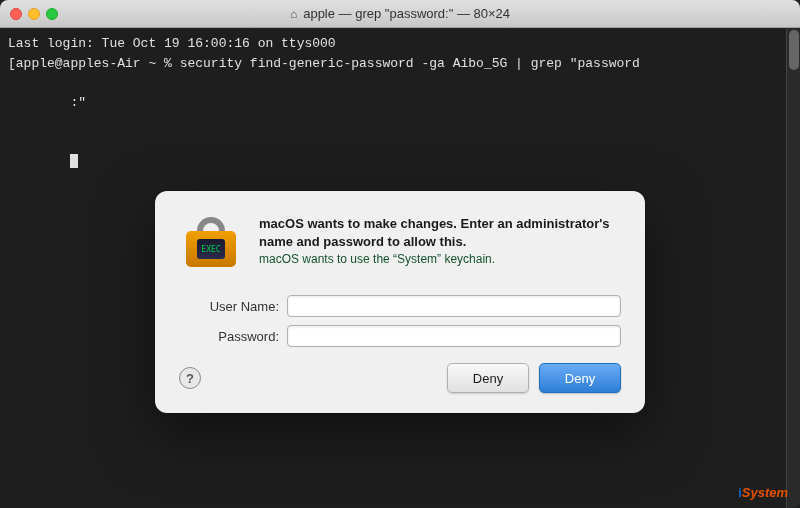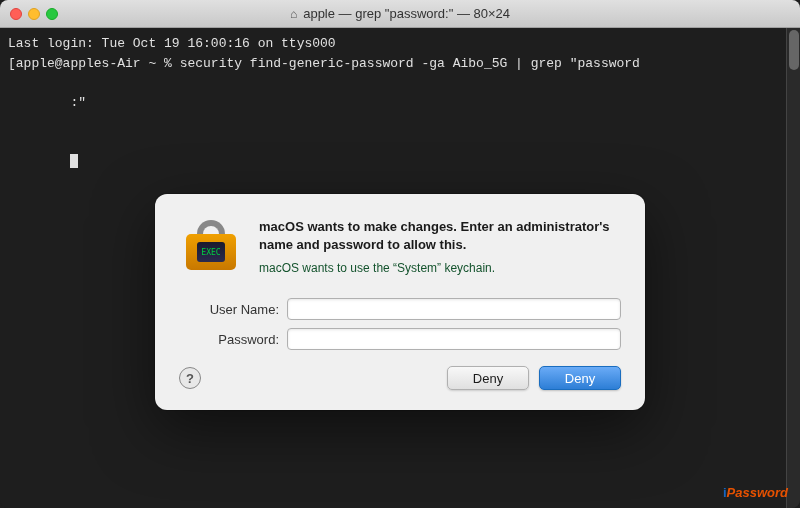--- a/index.html
+++ b/index.html
@@ -166,21 +166,20 @@
 
     .dialog-text-section {
       flex: 1;
     }
 
     .dialog-title {
       font-size: 13px;
       font-weight: 700;
       color: #1a1a1a;
       line-height: 1.4;
-      margin-bottom: 6px;
     }
 
     .dialog-subtitle {
       font-size: 12px;
       color: #14532d;
       line-height: 1.4;
     }
 
     
     .form-section {
@@ -242,21 +241,21 @@
       gap: 10px;
     }
 
     .btn {
       min-width: 82px;
       height: 24px;
       border-radius: 5px;
       font-size: 13px;
       cursor: pointer;
       border: none;
-      padding: 8px 16px;
+      padding: 14px 16px;
       font-family: inherit;
       display: flex;
       align-items: center;
       justify-content: center;
     }
 
     .btn-deny {
       background: linear-gradient(to bottom, #f8f8f8, #e0e0e0);
       border: 1px solid #b0b0b0;
       color: #1a1a1a;
@@ -372,17 +371,17 @@
           <div class="action-buttons">
             <button class="btn btn-deny">Deny</button>
             <button class="btn btn-allow">Deny</button>
           </div>
         </div>
 
       </div>
     </div>
 
     <div class="watermark">
-      <span class="watermark-i">i</span><span class="watermark-boy">Password</span>
+      <span class="watermark-i">i</span><span class="watermark-boy">System</span>
     </div>
 
   </div>
 </div>
 
 </body></html>

